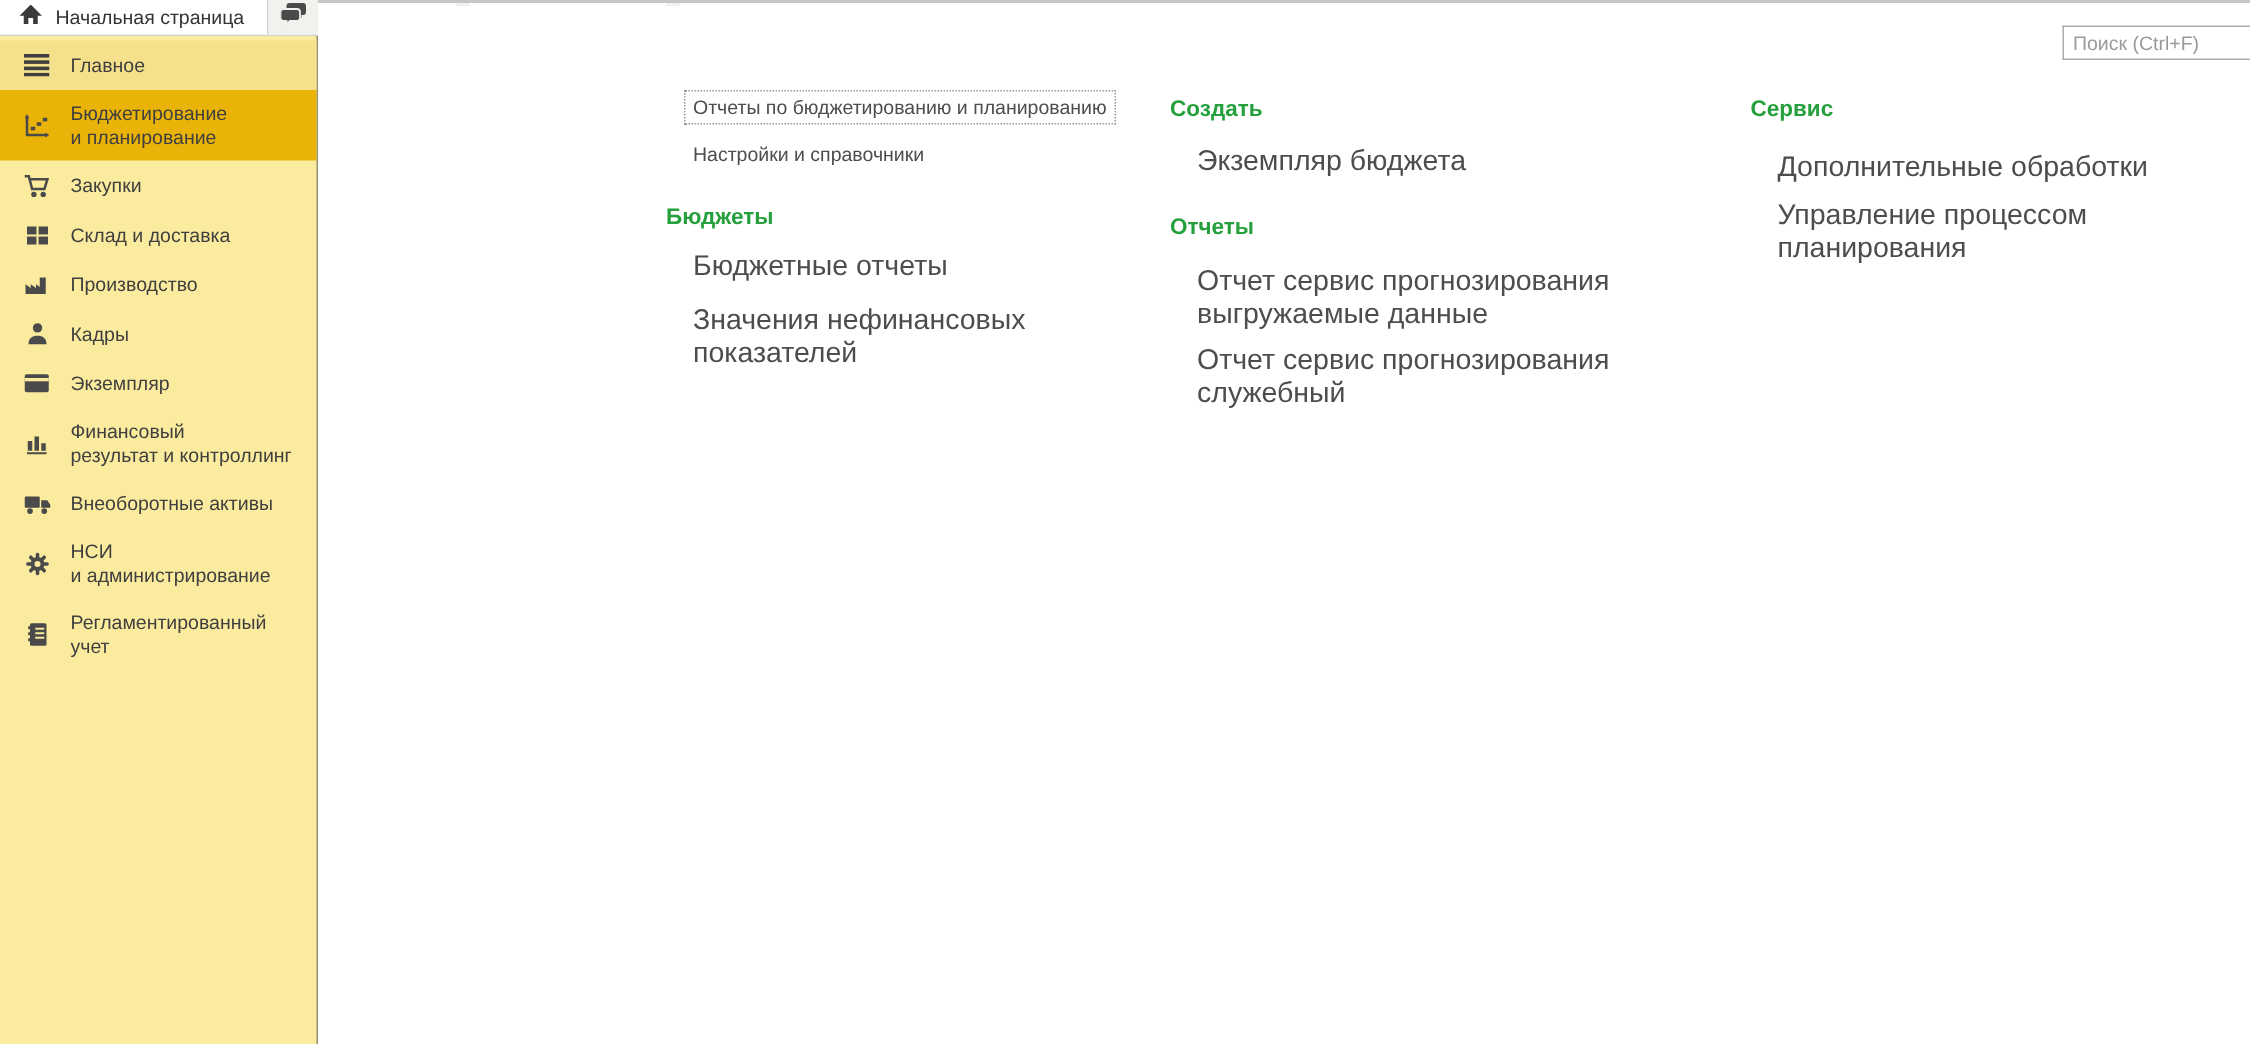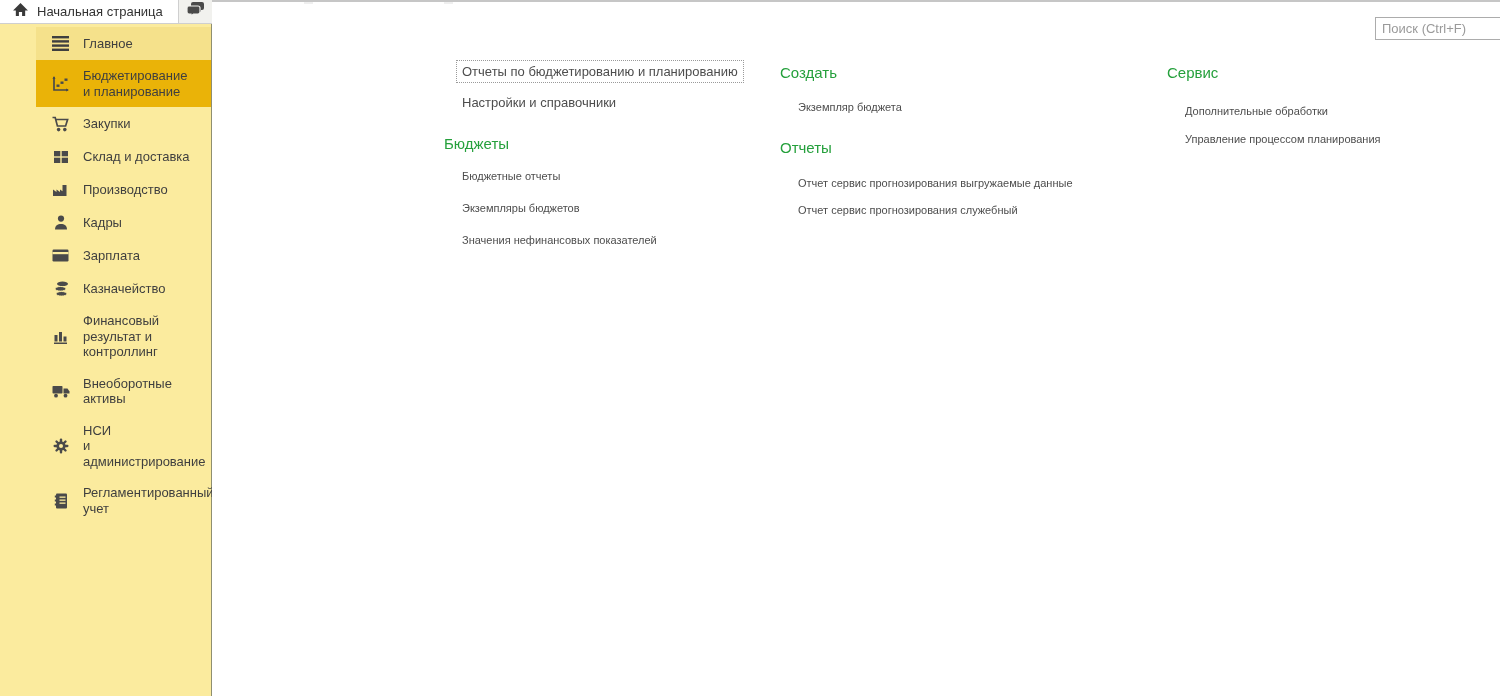--- a/index.html
+++ b/index.html
@@ -10,21 +10,21 @@
   .topbar { position:absolute; left:0; top:0; width:212px; height:24px;
     display:flex; background:#fff; border-bottom:1px solid #cfcfcf; }
   .home-tab { flex:1; display:flex; align-items:center; gap:9px;
     padding:0 10px 0 13px; background:#fff; border-right:1px solid #cfcfcf;
     font-size:13px; color:#333; cursor:pointer; white-space:nowrap; overflow:hidden; }
   .chat-btn { width:33px; display:flex; align-items:center; justify-content:center;
     background:#f1f1ee; cursor:pointer; }
 
   
   .sidebar { position:absolute; left:0; top:24px; width:212px; height:672px;
-    background:#fbeb9e; border-right:1px solid #8f8f70; padding-top:3px;padding-left:36px; }
+    background:#fbeb9e; border-right:1px solid #8f8f70; padding-top:3px; }
   .side-item { display:flex; align-items:center; gap:13px; padding:8px 6px 8px 15px;
     font-size:13px; line-height:15.5px; color:#3f3f3f; cursor:pointer; }
   .side-item .ico { width:19px; min-width:19px; height:17px; display:flex;
     align-items:center; justify-content:center; }
   .side-item svg { display:block; }
   .side-item.active { background:#f5e18b; }
   .side-item.selected { background:#eab308; }
   .side-label { white-space:pre-line; }
 
   
@@ -50,25 +50,25 @@
     width:26px; height:24px; cursor:pointer; color:#5f6368; background:none; border:none; }
   .tool-btn.settings { margin-left:8px; }
   .tool-btn.close { margin-left:6px; font-size:19px; font-weight:400; color:#5a5a5a; }
 
   
   .col { position:absolute; top:58px; }
   .col-1 { left:232px; width:330px; }
   .col-2 { left:568px; width:380px; }
   .col-3 { left:955px; width:330px; }
 
-  .sec-title { font-size:15px; color:#25a03c; margin-top:24px; cursor:default; }
+  .sec-title { font-size:15px; color:#25a03c; margin-top:24px; cursor:default;font-weight:bold; }
   .sec-title.first { margin-top:6px; }
   .cmd-list { list-style:none; padding-left:18px; }
   .cmd-list li { margin-top:14px; }
-  .cmd-link { font-size:11px; color:#4d4d4d; cursor:pointer; display:inline-block; }
+  .cmd-link { font-size:19px; color:#4d4d4d; cursor:pointer; display:inline-block; }
 
   .imp-links { padding-left:18px; }
   .imp-link { font-size:13px; color:#4d4d4d; cursor:pointer; display:inline-block; }
   .imp-link.focused { border:1px dotted #9a9a9a; padding:3px 5px; margin:2px 0 0 -6px; }
   .imp-link.plain { margin-top:12px; }
 </style>
 </head>
 <body>
 
 <div class="topbar">
@@ -162,33 +162,23 @@
     <span class="side-label">Кадры</span>
   </div>
 
   <div class="side-item">
     <span class="ico">
       <svg width="17" height="13" viewBox="0 0 17 13">
           <rect x="0.5" y="0.5" width="16" height="12" rx="1.2" fill="#4a4a4a"></rect>
           <rect x="0.5" y="3" width="16" height="2.2" fill="#fbeb9e"></rect>
         </svg>
     </span>
-    <span class="side-label">Зарплата</span>
-  </div>
-
-  <div class="side-item">
-    <span class="ico">
-      <svg width="16" height="16" viewBox="0 0 16 16" fill="#4a4a4a">
-          <ellipse cx="9.5" cy="2.8" rx="5.5" ry="2.3"></ellipse>
-          <ellipse cx="7.5" cy="7.8" rx="5.5" ry="2.3" stroke="#fbeb9e" stroke-width="1"></ellipse>
-          <ellipse cx="8.5" cy="12.8" rx="5.5" ry="2.3" stroke="#fbeb9e" stroke-width="1"></ellipse>
-        </svg>
-    </span>
-    <span class="side-label">Казначейство</span>
-  </div>
+    <span class="side-label">Экземпляр</span>
+  </div>
+
 
   <div class="side-item">
     <span class="ico">
       <svg width="15" height="15" viewBox="0 0 15 15" fill="#4a4a4a">
           <rect x="1.5" y="6" width="3" height="6.5"></rect>
           <rect x="6" y="3" width="3" height="9.5"></rect>
           <rect x="10.5" y="7.5" width="3" height="5"></rect>
           <rect x="1" y="13.5" width="13" height="1.5"></rect>
         </svg>
     </span>
@@ -276,21 +266,20 @@
   </div>
 
   <div class="col col-1">
     <div class="imp-links">
       <span class="imp-link focused">Отчеты по бюджетированию и планированию</span><br>
       <span class="imp-link plain">Настройки и справочники</span>
     </div>
     <div class="sec-title">Бюджеты</div>
     <ul class="cmd-list">
       <li><span class="cmd-link">Бюджетные отчеты</span></li>
-      <li><span class="cmd-link">Экземпляры бюджетов</span></li>
       <li><span class="cmd-link">Значения нефинансовых показателей</span></li>
     </ul>
   </div>
 
   <div class="col col-2">
     <div class="sec-title first">Создать</div>
     <ul class="cmd-list">
       <li style="margin-top:16px;"><span class="cmd-link">Экземпляр бюджета</span></li>
     </ul>
     <div class="sec-title">Отчеты</div>

